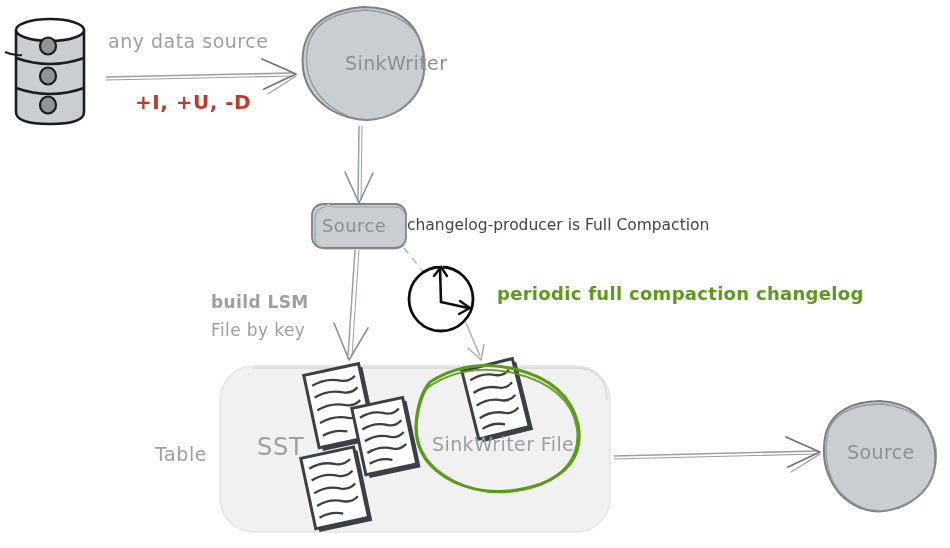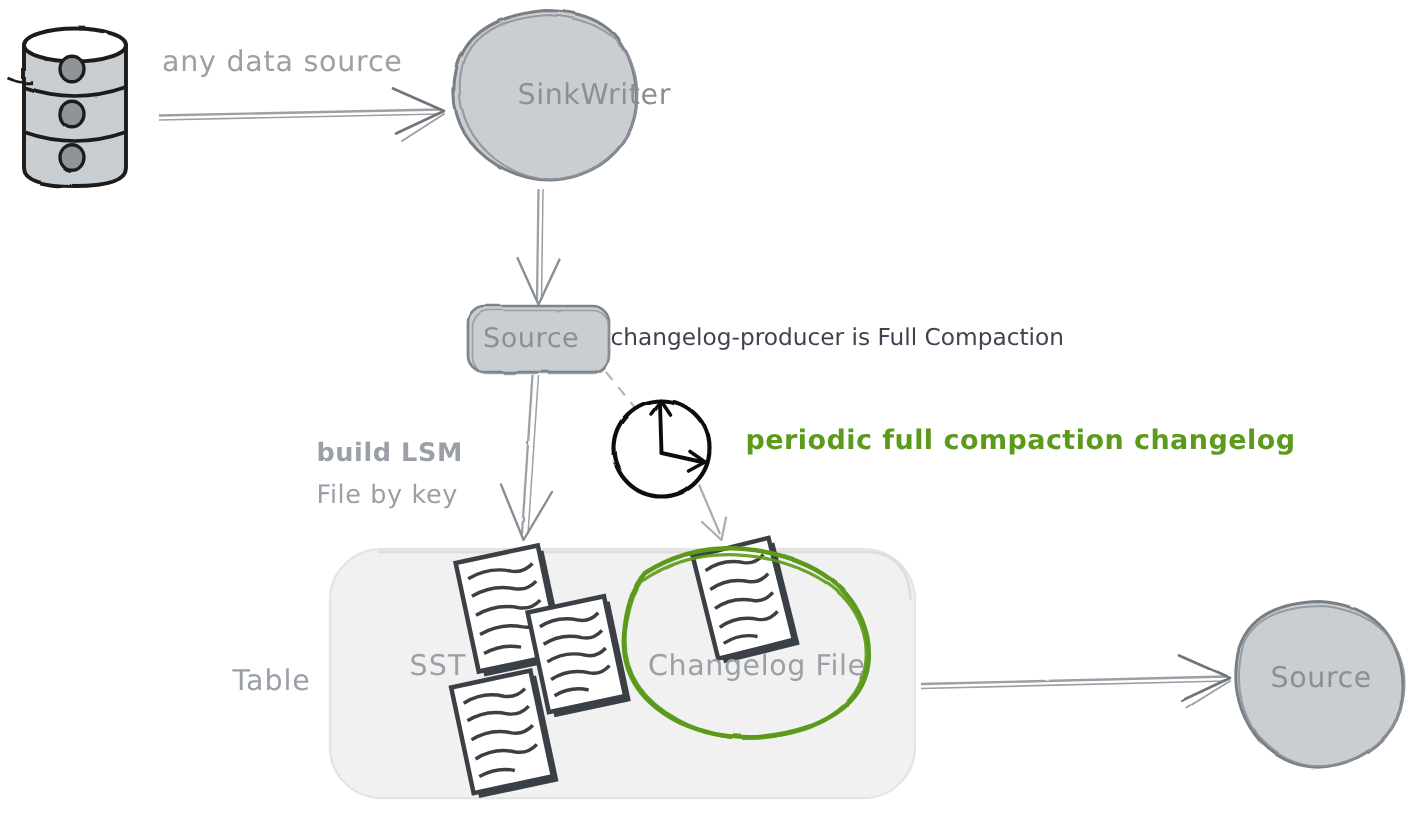--- a/index.html
+++ b/index.html
@@ -171,35 +171,36 @@
     <g>
       <g filter="url(#rough)">
         <path d="M880 401 Q925 404 934 444 Q942 486 905 505 Q868 522 840 494 Q818 468 826 432 Q836 402 880 401 Z" fill="#c9ced3" stroke="#7a7f84" stroke-width="2"></path>
         <path d="M883 404 Q929 410 936 448 Q940 488 902 506 Q866 521 838 490 Q820 464 829 429 Q840 404 883 404 Z" fill="none" stroke="#8d9298" stroke-width="1.3" opacity="0.85"></path>
       </g>
     </g>
   </svg>
 
   <div class="lbl grey" style="left:108px;top:30px;font-size:19px;letter-spacing:0.5px;">any data source</div>
 
+  <div class="lbl red" style="left:135px;top:90px;font-size:20px;letter-spacing:0.5px;">+I,  +U,  -D</div>
 
   <div class="lbl darkgrey" style="left:309px;top:52px;font-size:19px;letter-spacing:0.4px;margin-left:36px;">SinkWriter</div>
 
   <div class="lbl darkgrey" style="left:322px;top:215px;font-size:18px;letter-spacing:0.4px;">Source</div>
 
   <div class="lbl navy" style="left:407px;top:216px;font-size:15.5px;">changelog-producer is Full Compaction</div>
 
   <div class="lbl greenlbl" style="left:497px;top:283px;font-size:18px;letter-spacing:0.3px;">periodic full compaction changelog</div>
 
   <div class="lbl grey" style="left:211px;top:292px;font-size:17px;letter-spacing:0.4px;font-weight:bold;">build LSM</div>
 
   <div class="lbl grey" style="left:211px;top:320px;font-size:17px;letter-spacing:0.4px;">File by key</div>
 
   <div class="lbl grey" style="left:155px;top:443px;font-size:19px;letter-spacing:0.6px;">Table</div>
 
-  <div class="lbl grey" style="left:273px;top:433px;font-size:19px;letter-spacing:0.8px;">SST</div>
-
-  <div class="lbl grey" style="left:432px;top:433px;font-size:19px;letter-spacing:0.4px;">Changelog File</div>
+  <div class="lbl grey" style="left:257px;top:433px;font-size:24px;letter-spacing:0.8px;">SST</div>
+
+  <div class="lbl grey" style="left:432px;top:433px;font-size:19px;letter-spacing:0.4px;">SinkWriter File</div>
 
 
   <div class="lbl darkgrey" style="left:847px;top:441px;font-size:19px;letter-spacing:0.4px;">Source</div>
 
 </div>
 
 </body></html>

